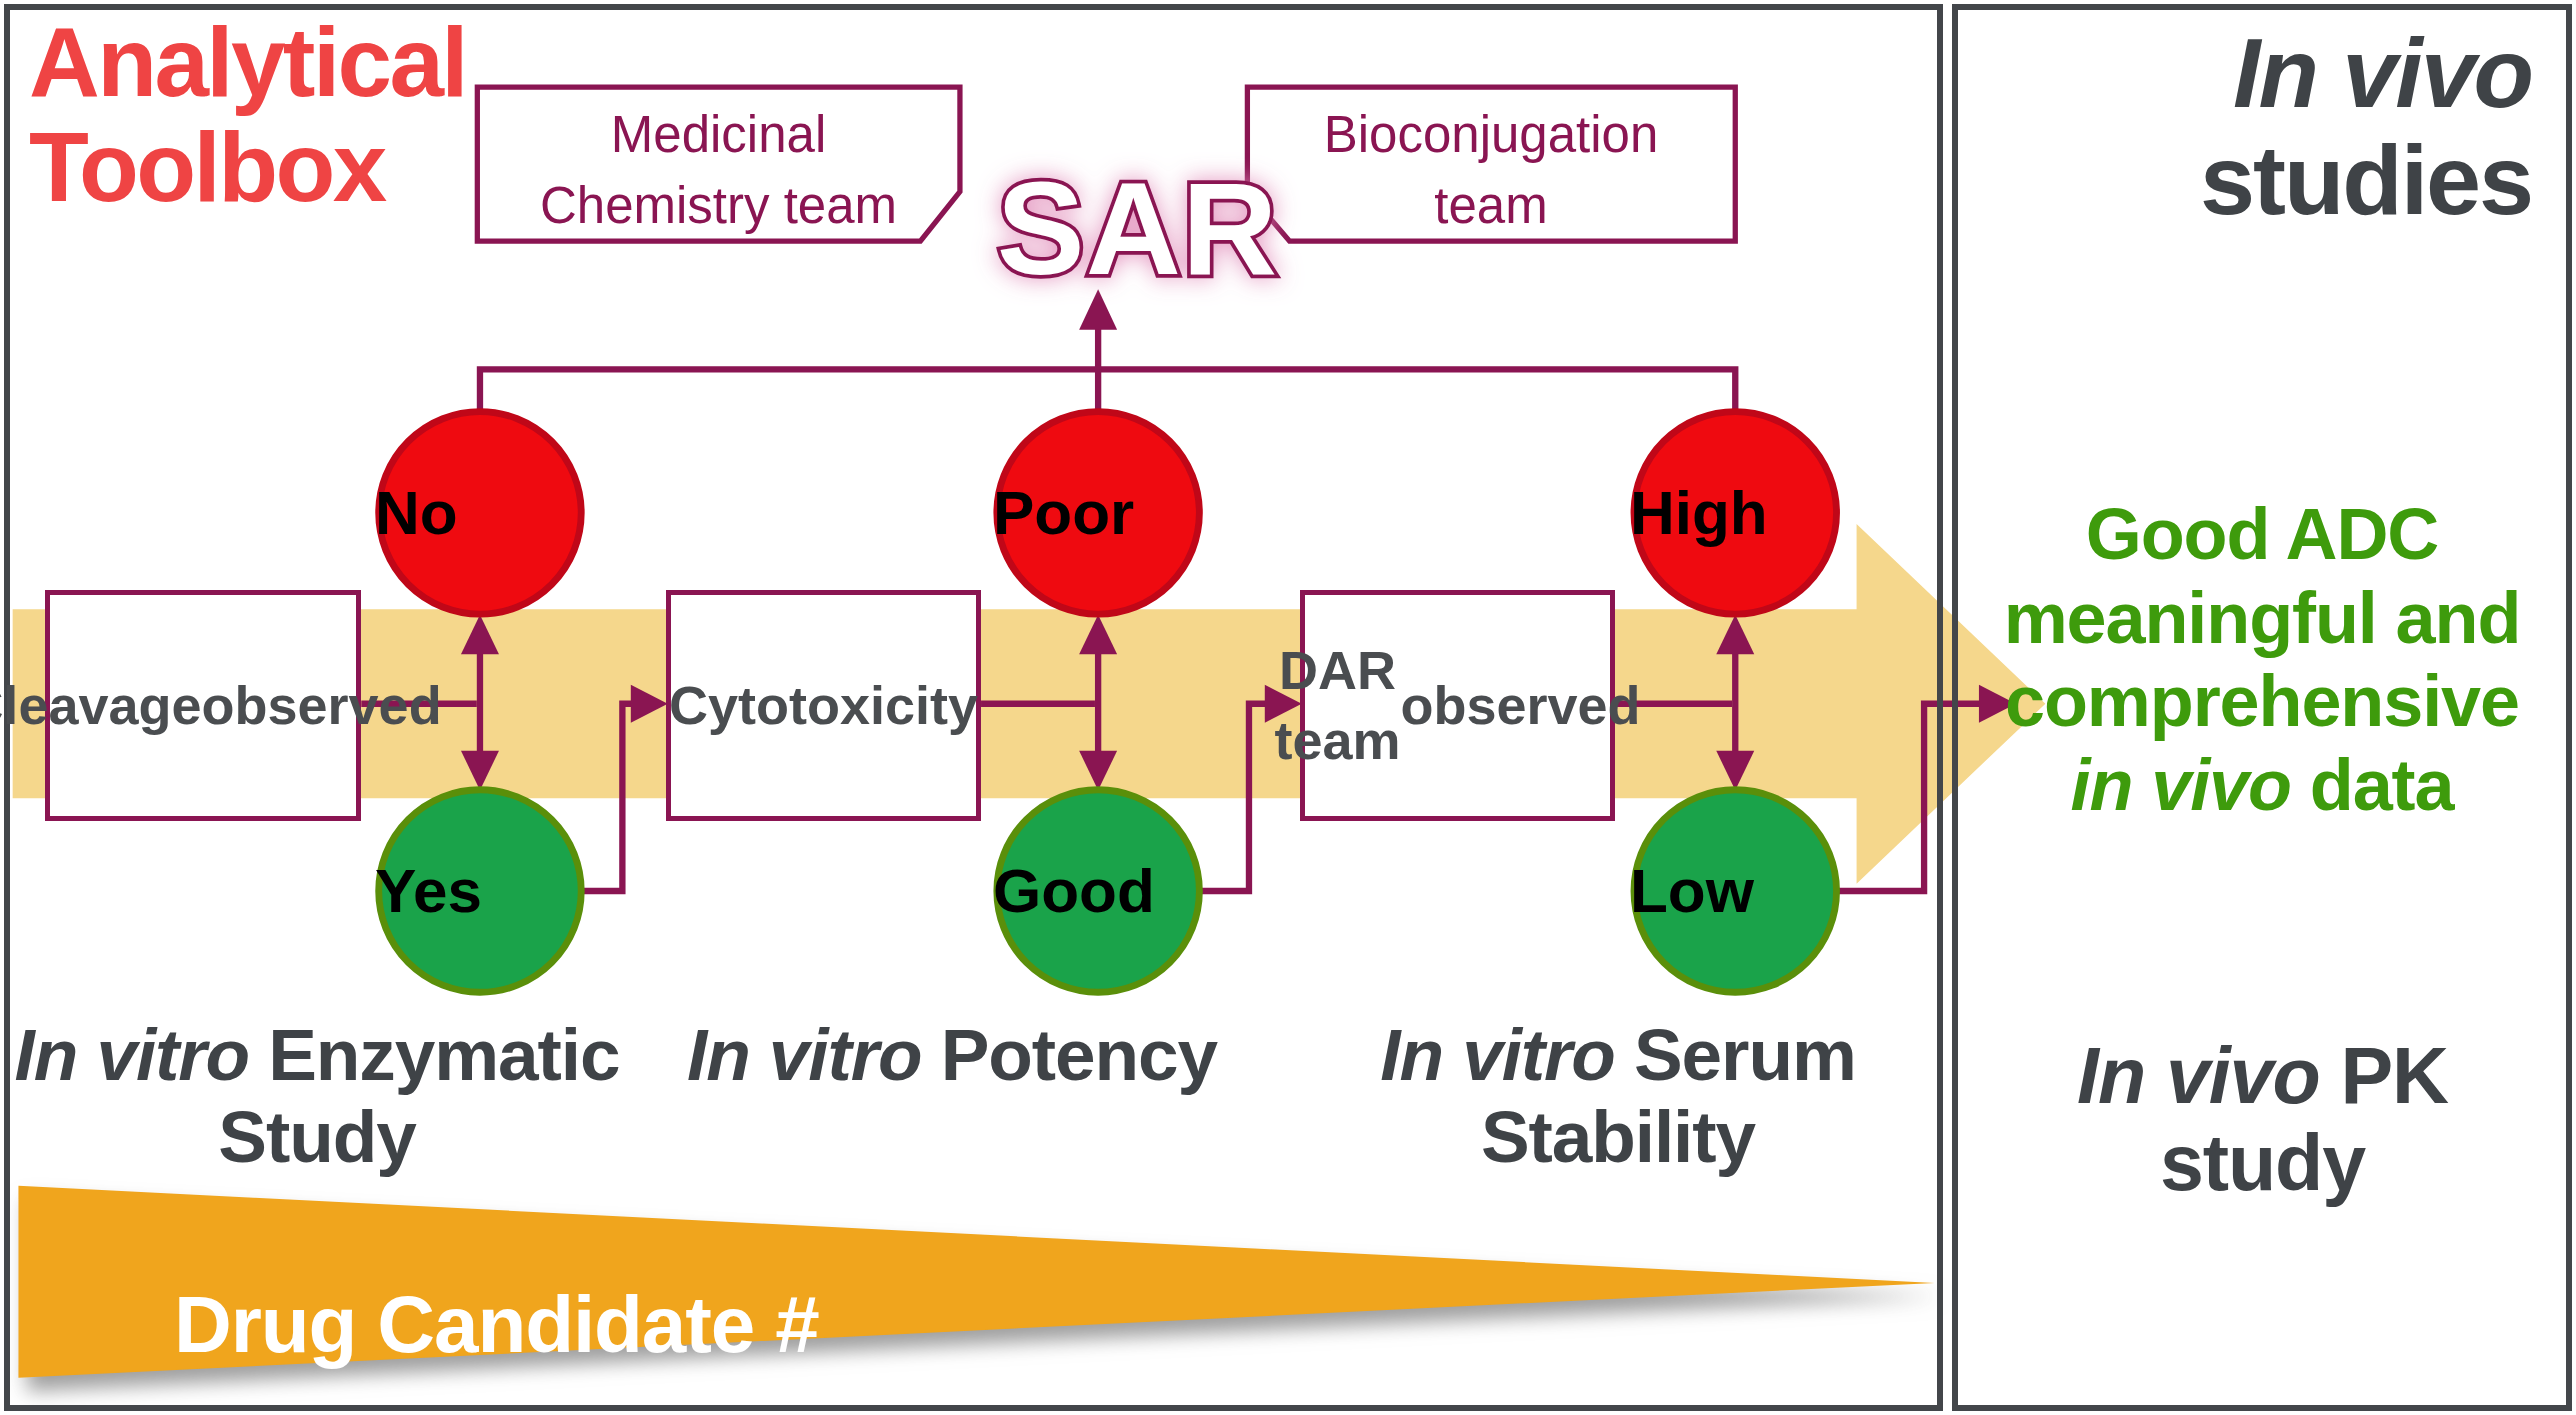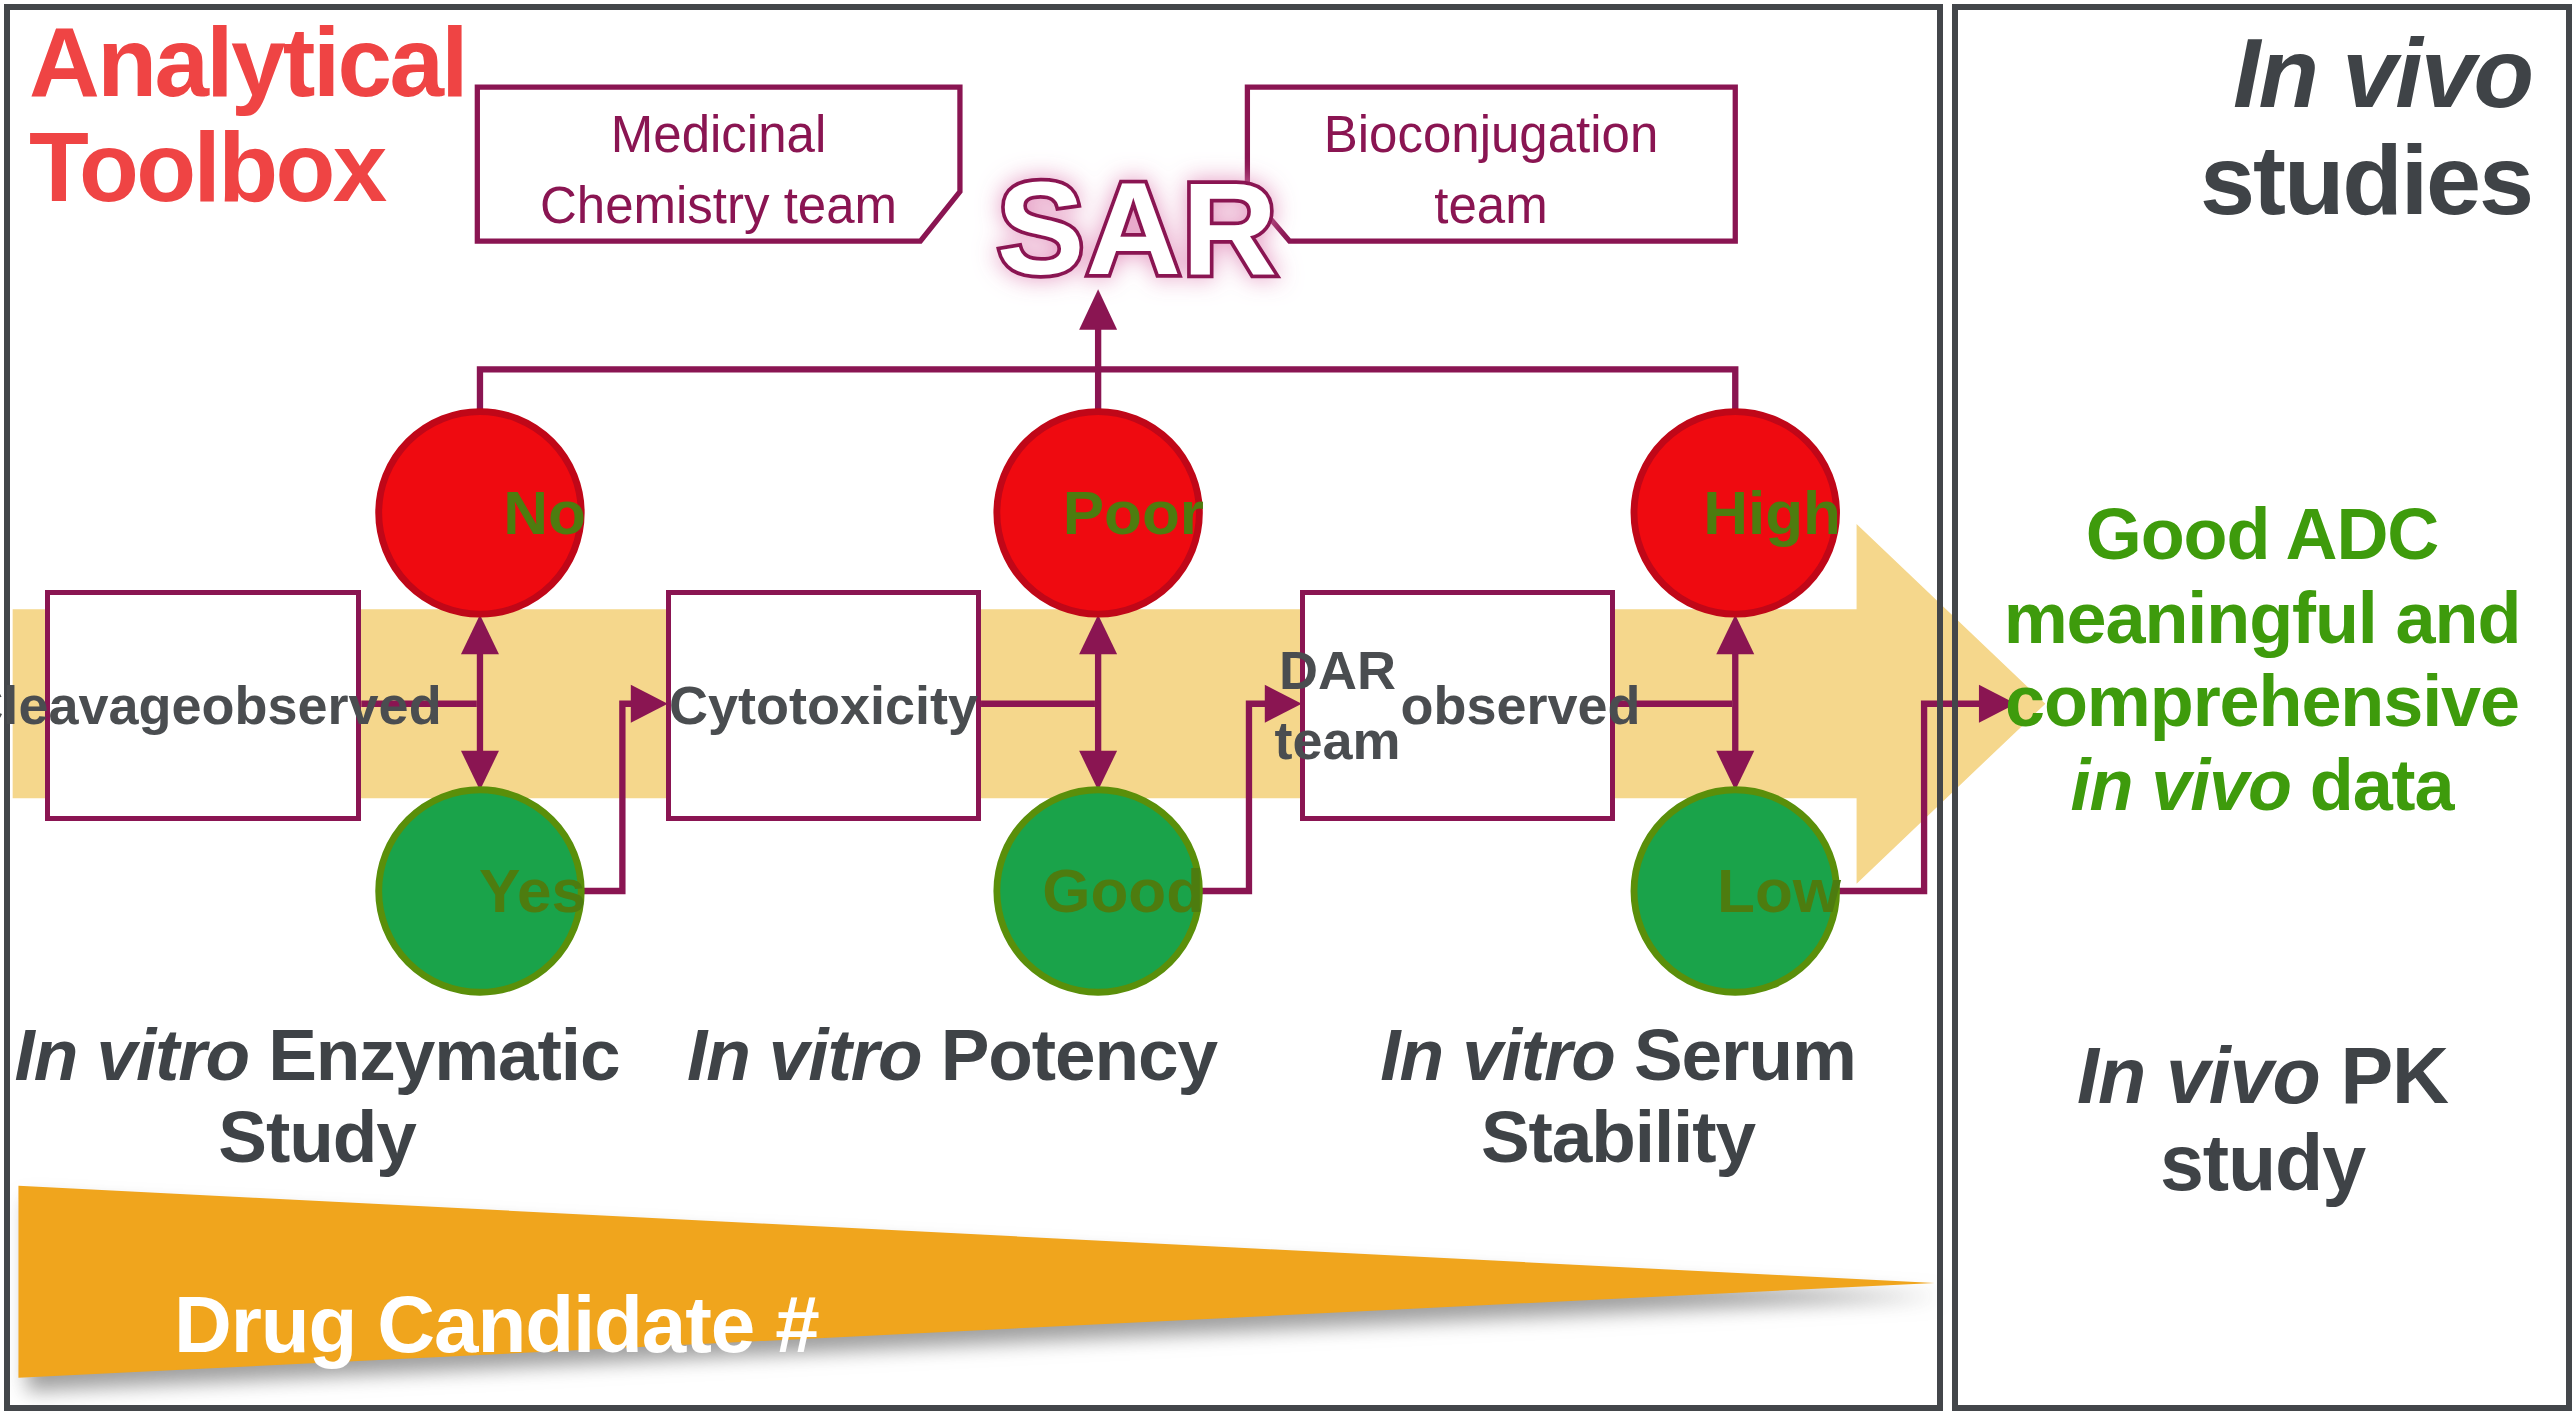--- a/index.html
+++ b/index.html
@@ -12,22 +12,22 @@
   .title{left:29px;top:9.5px;font-size:98px;line-height:1.08;font-weight:700;
          color:#ef4444;letter-spacing:-2.6px;white-space:pre-line;}
   
   .callout-text{display:flex;flex-direction:column;justify-content:flex-end;align-items:center;
                 text-align:center;color:#8a1552;font-weight:400;font-size:51px;line-height:1.38;}
   
   .dbox{background:#ffffff;border:5.8px solid #8a1552;box-sizing:border-box;
         display:flex;justify-content:center;align-items:center;
         text-align:center;font-weight:700;font-size:54px;line-height:1.28;color:#4a4d50;}
   
-  .clabel{width:211px;margin-left:-105px;margin-top:-42px;text-align:right;
-          font-weight:700;font-size:62px;line-height:84px;color:#4d7c0f;}
+  .clabel{width:211px;margin-left:-105px;margin-top:-42px;text-align:left;
+          font-weight:700;font-size:62px;line-height:84px;color:#000000;}
   
   .step-label{width:738px;text-align:center;font-weight:700;font-size:73px;
               line-height:1.12;color:#3f4347;letter-spacing:-1.1px;}
   .step-label .it, .rp-it{font-style:italic;}
   
   .rp-title{left:1983px;top:20px;width:549px;text-align:right;font-weight:700;
             font-size:99px;line-height:1.08;color:#3f4347;letter-spacing:-2.1px;}
   .rp-outcome{left:1972px;top:493px;width:580px;text-align:center;font-weight:700;
               font-size:72px;line-height:1.16;color:#3e9b0c;letter-spacing:-1.1px;}
   .rp-pk{left:1975px;top:1033px;width:575px;text-align:center;font-weight:700;

